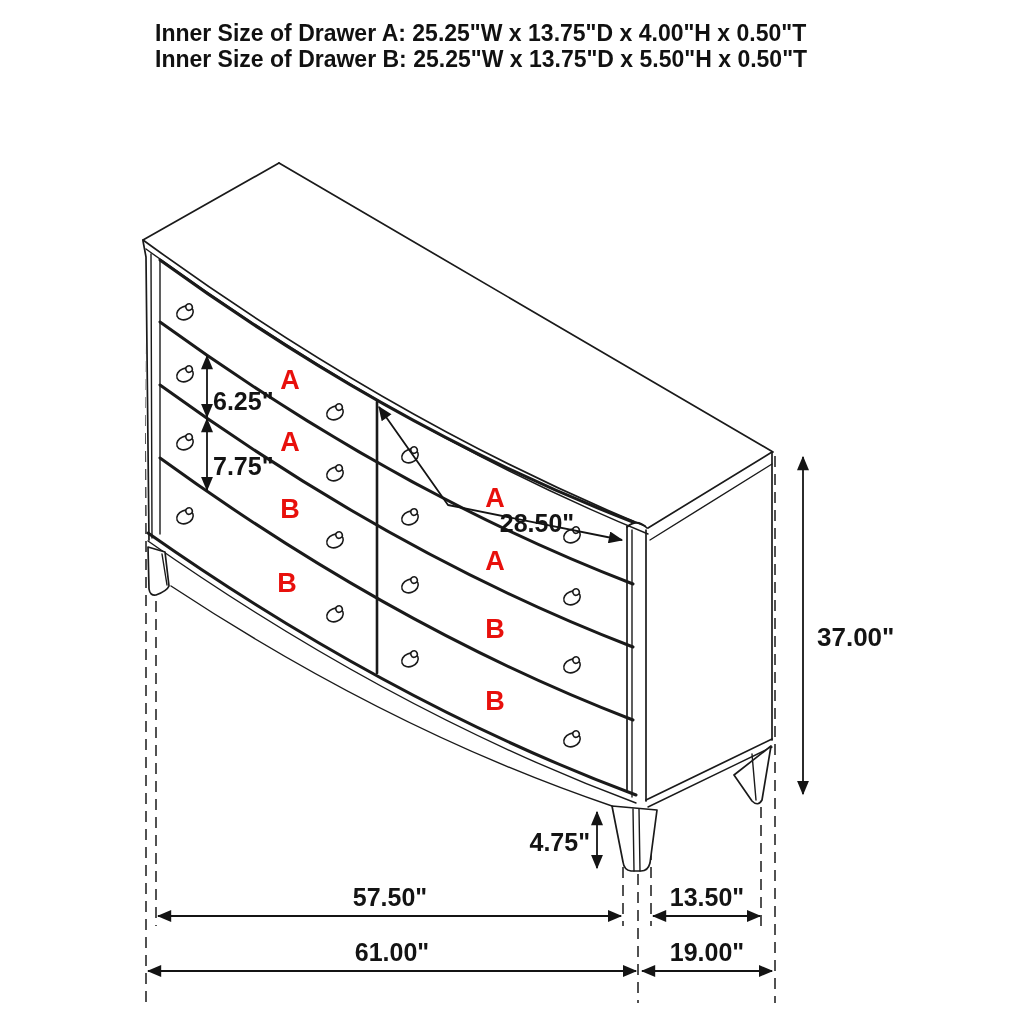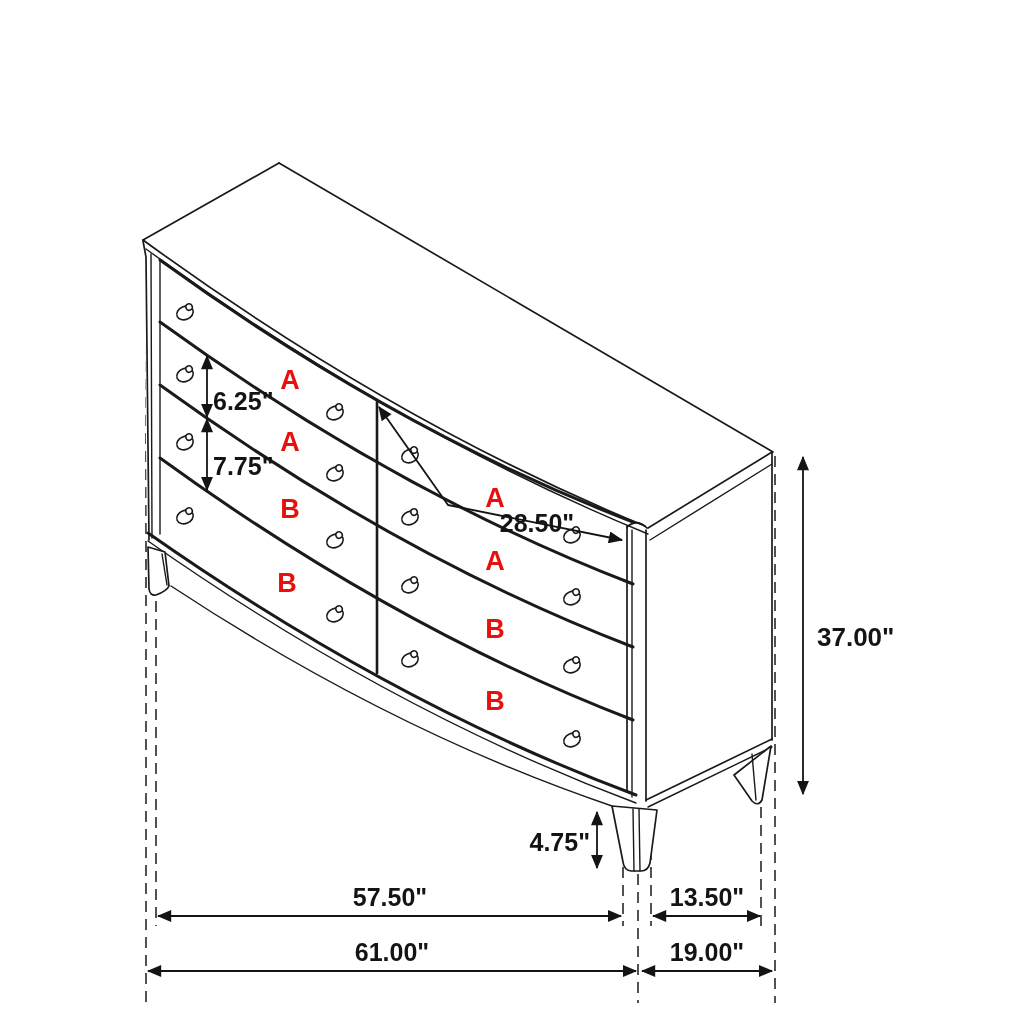--- a/index.html
+++ b/index.html
@@ -19,20 +19,24 @@
   text{font-family:"Liberation Sans",sans-serif;font-weight:bold;fill:#141414;}
   .dim-label{font-size:25px;}
   .dim-label-lg{font-size:26px;}
   .drawer-letter{font-size:27px;fill:#e8100c;text-anchor:middle;}
 </style>
 </head>
 <body>
 
 <div class="stage">
 
+  <div class="title-block">
+    <div>Inner Size of Drawer A: 25.25"W x 13.75"D x 4.00"H x 0.50"T</div>
+    <div>Inner Size of Drawer B: 25.25"W x 13.75"D x 5.50"H x 0.50"T</div>
+  </div>
 
   <svg width="1024" height="1024" viewBox="0 0 1024 1024">
     <defs>
       <marker id="ah" viewBox="0 0 12 10" refX="11" refY="5" markerWidth="15" markerHeight="12" orient="auto-start-reverse" markerUnits="userSpaceOnUse">
         <path d="M0,0 L12,5 L0,10 Z" fill="#141414"></path>
       </marker>
     </defs>
 
     <g>
       <path class="dash" d="M146,253 V1003"></path>

